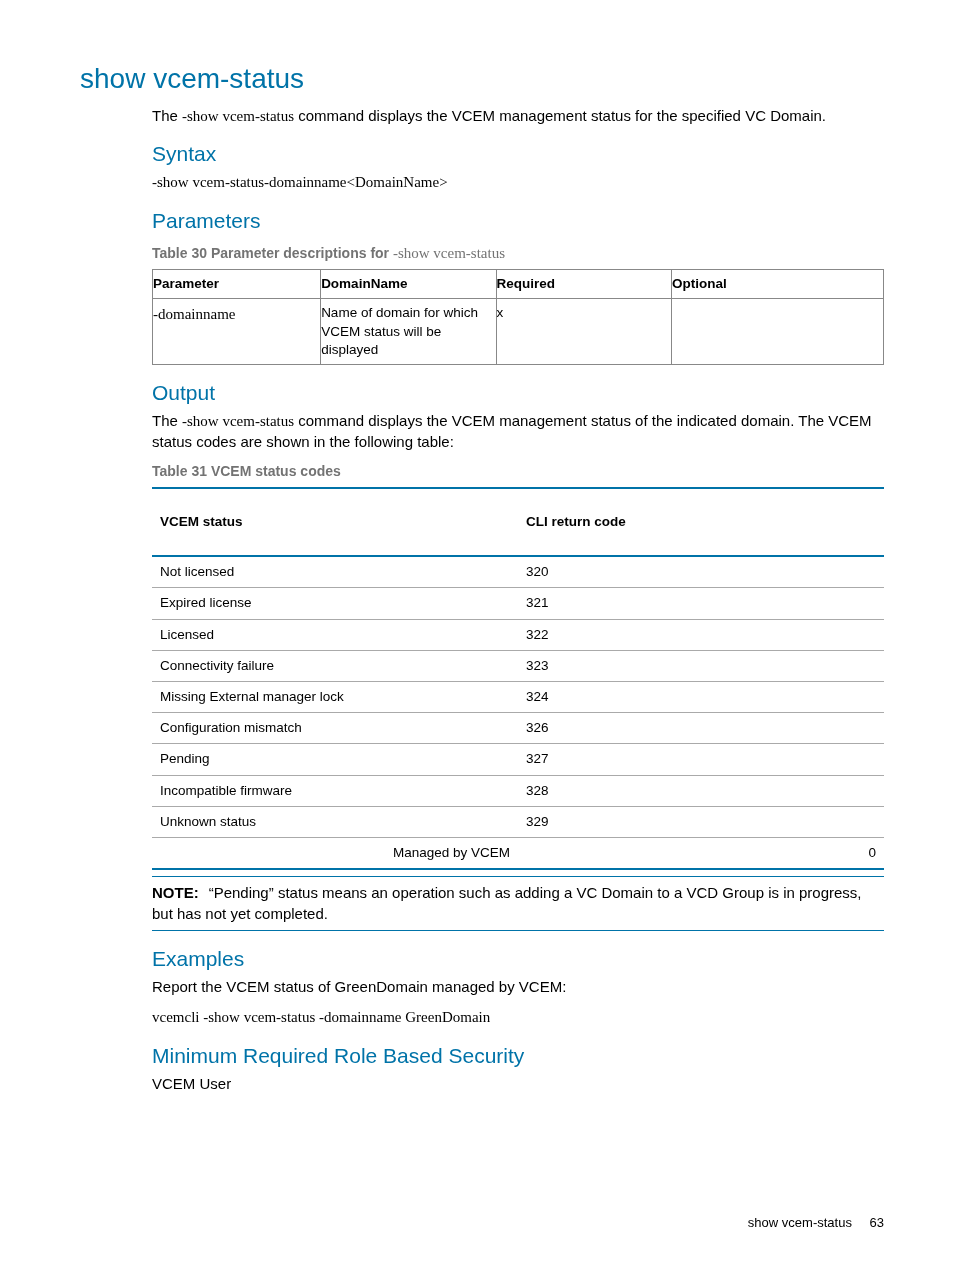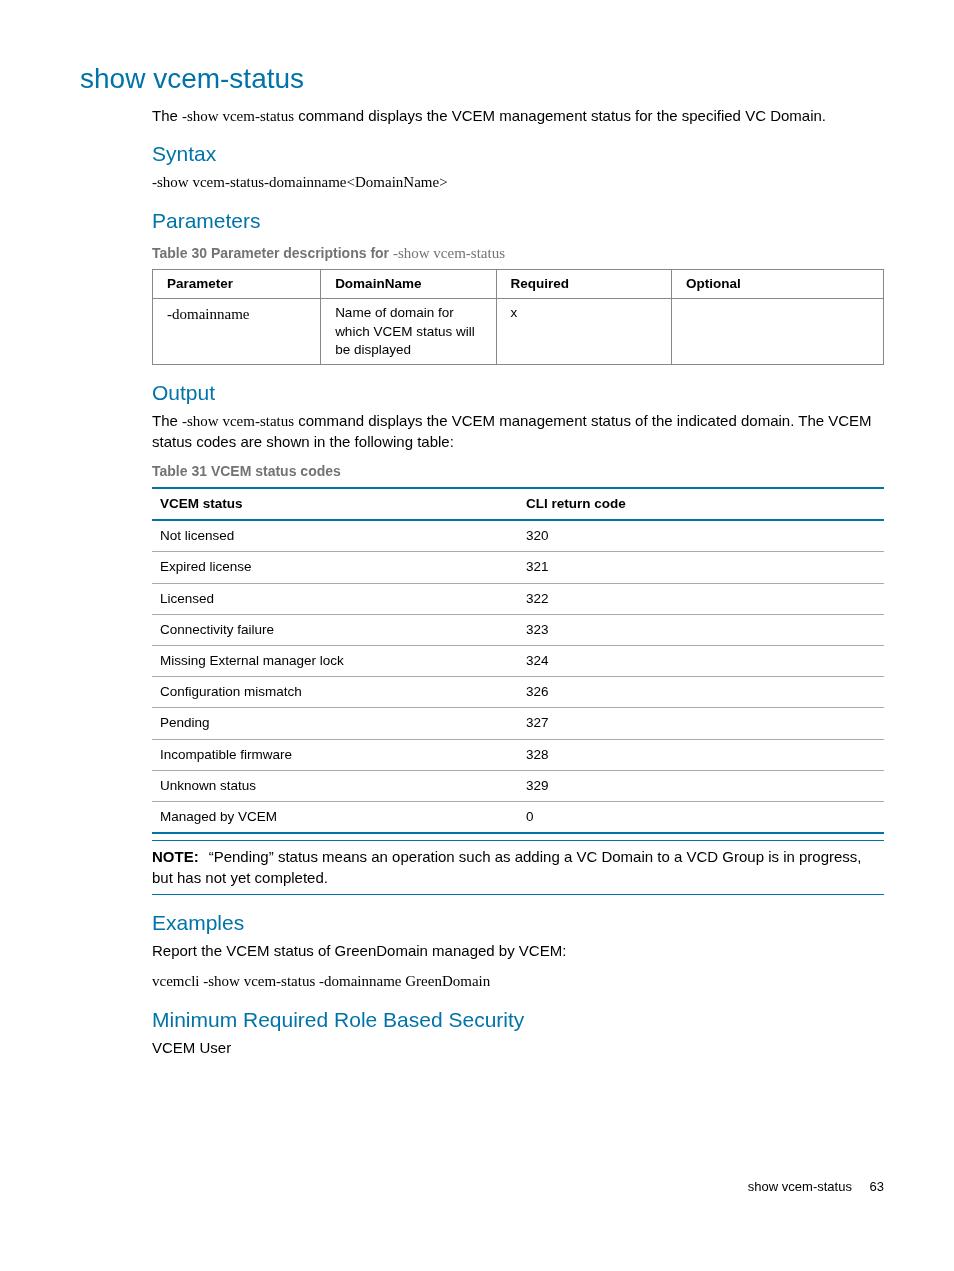--- a/index.html
+++ b/index.html
@@ -43,44 +43,45 @@
   .table-caption .mono {
     font-weight: normal;
   }
   table {
     border-collapse: collapse;
     width: 100%;
     font-size: 13.5px;
   }
   table.bordered th, table.bordered td {
     border: 1px solid #888;
-    padding: 5px 14px;
+    padding: 5px 0;
     text-align: left;
     vertical-align: top;
   }
   table.bordered th {
     font-weight: bold;
     background: #fff;
   }
   table.rows {
     border-top: 2px solid #0073a8;
     border-bottom: 2px solid #0073a8;
   }
   table.rows th {
     border-bottom: 2px solid #0073a8;
-    padding: 6px 8px;
+    padding: 24px 8px;
     text-align: left;
     font-weight: bold;
   }
   table.rows td {
     border-bottom: 1px solid #aaa;
     padding: 6px 8px;
   }
   table.rows tr:last-child td {
     border-bottom: none;
+    text-align: right;
   }
   .note-block {
     border-top: 1.5px solid #0073a8;
     border-bottom: 1.5px solid #0073a8;
     padding: 6px 0;
     margin: 6px 0 10px 0;
   }
   .note-label {
     font-weight: bold;
     margin-right: 10px;

